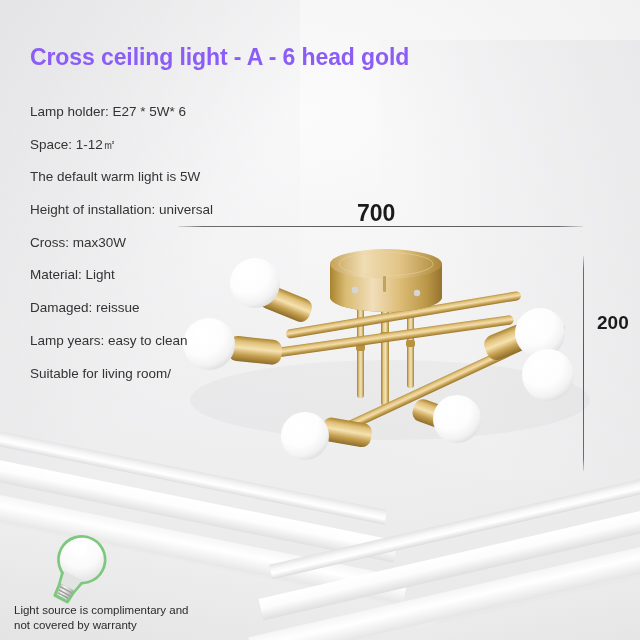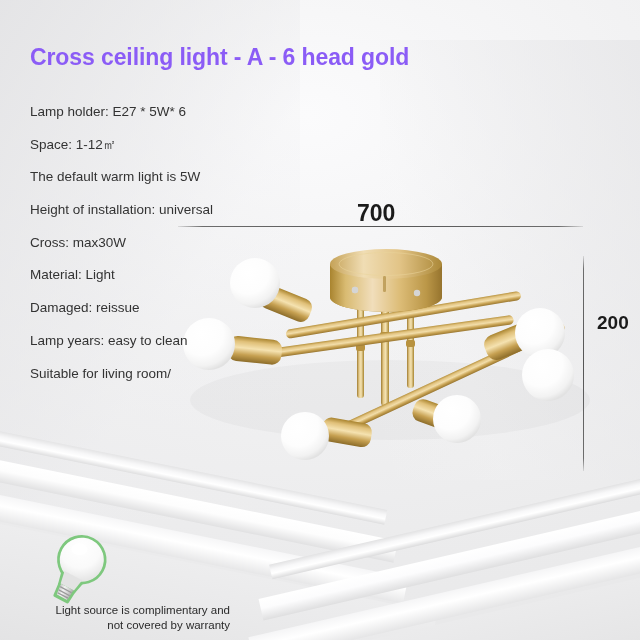--- a/index.html
+++ b/index.html
@@ -155,21 +155,21 @@
     left: 46px;
     top: 533px;
     width: 66px;
     height: 74px;
   }
   .badge-caption {
     position: absolute;
     left: 14px;
     top: 603px;
     width: 216px;
-    text-align: right;
+    text-align: left;
     font-size: 11.5px;
     line-height: 1.32;
     color: #2b2b2b;
   }
 </style>
 </head>
 <body>
 
 <div id="page">
 

